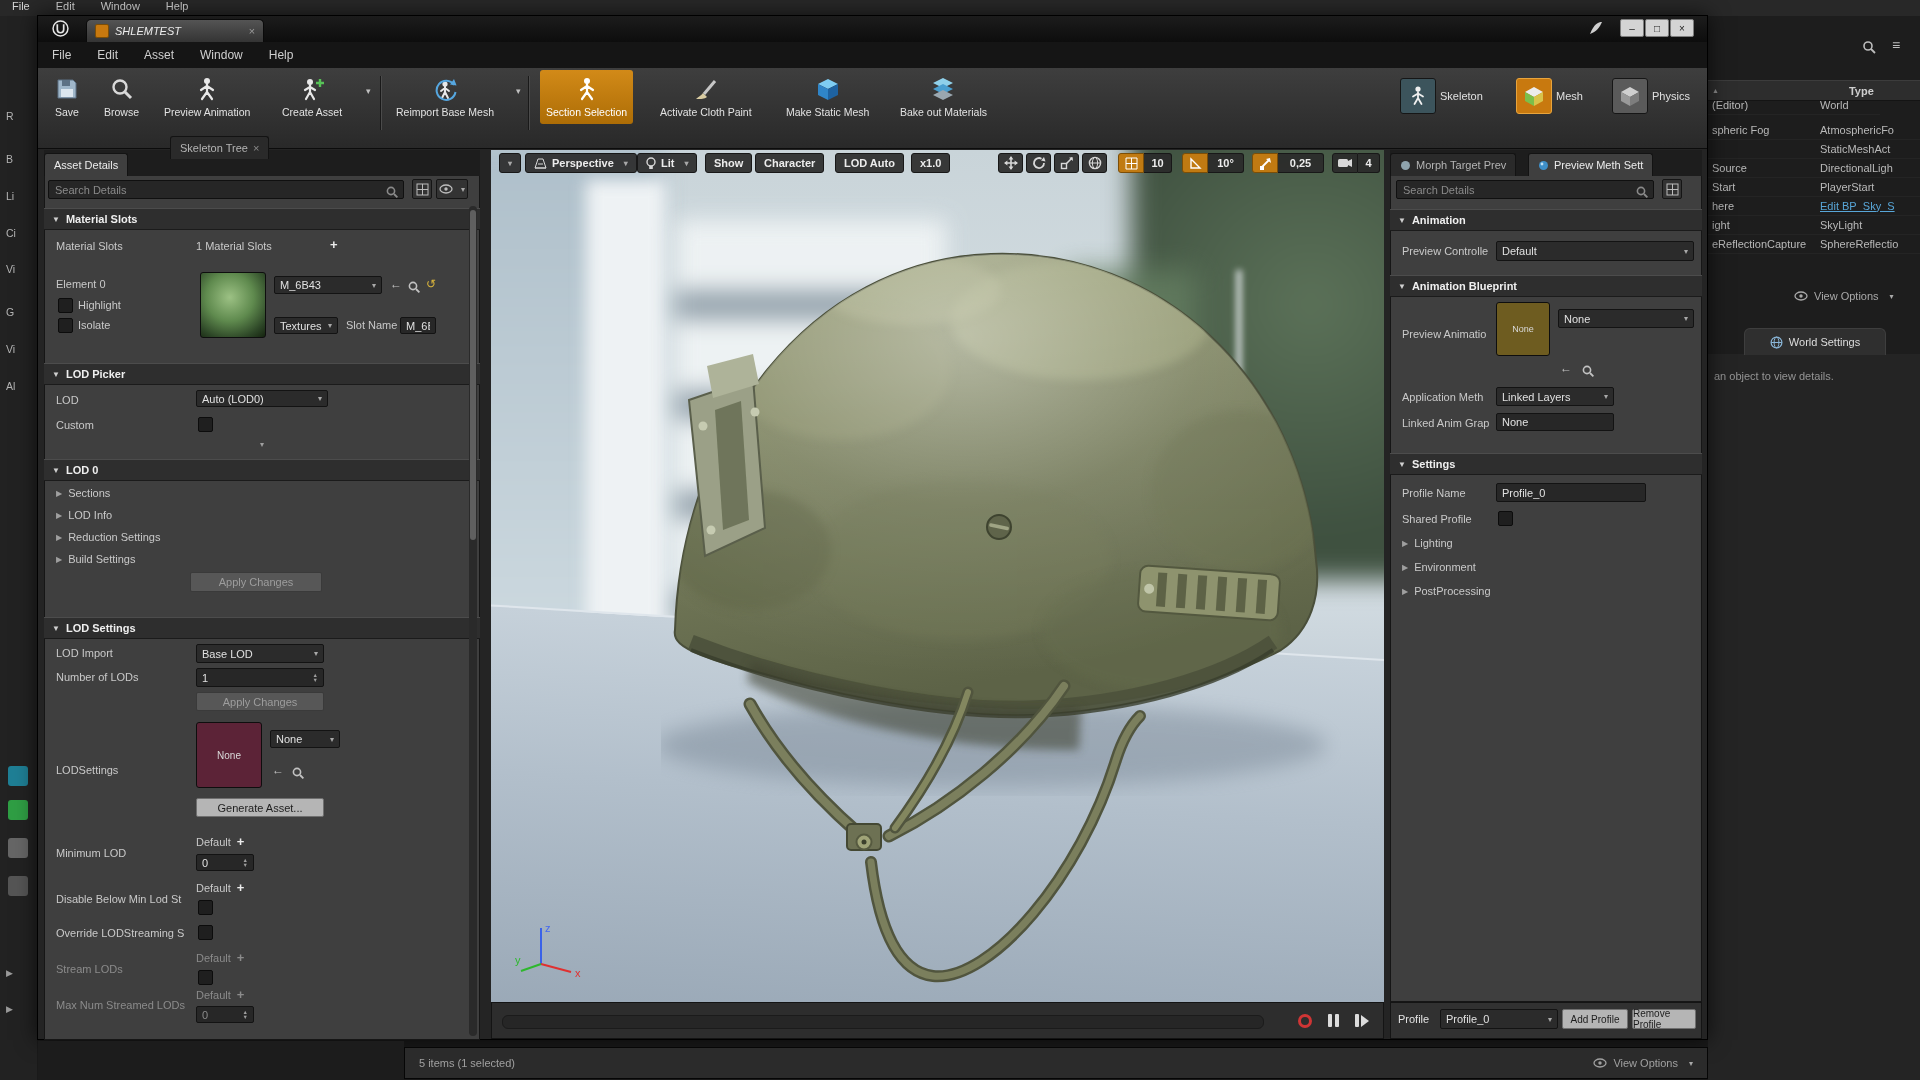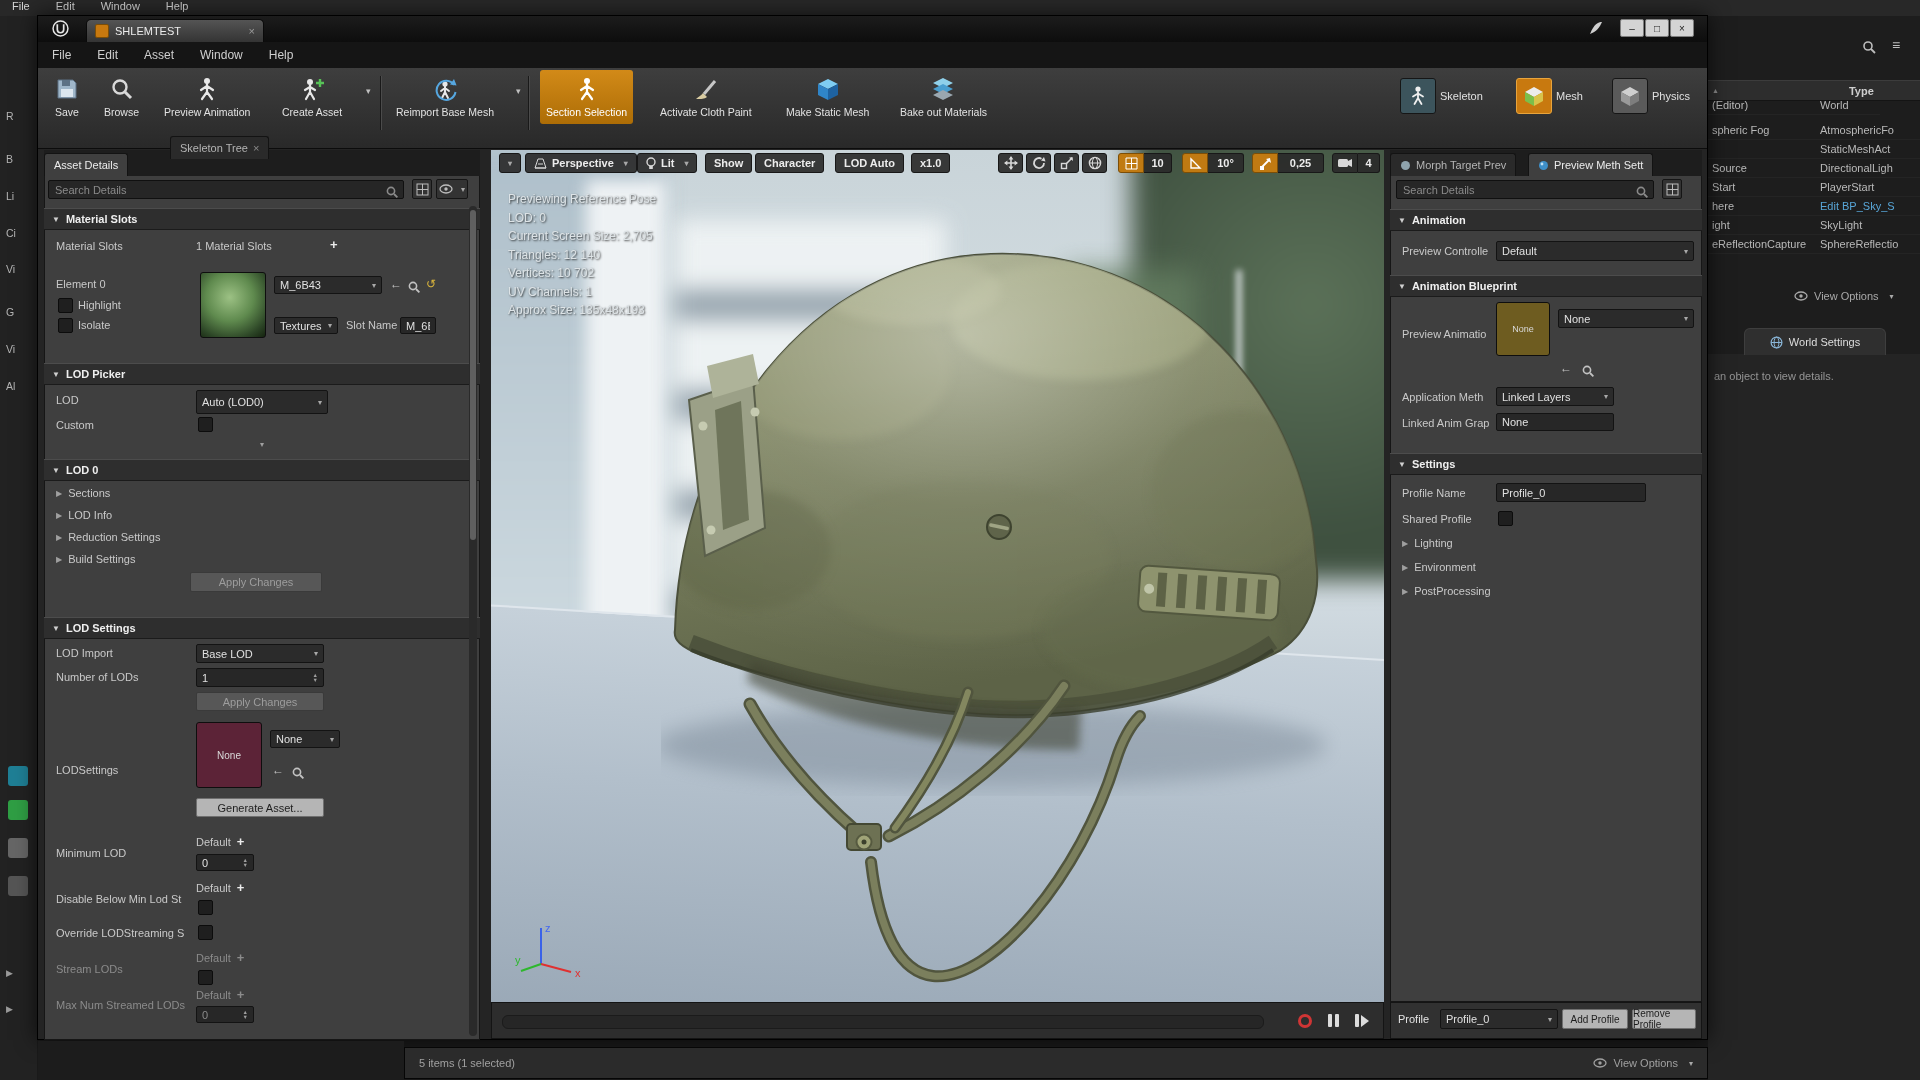--- a/index.html
+++ b/index.html
@@ -10,30 +10,30 @@
   
   .host-menubar{left:0;top:0;width:1920px;height:16px;background:#282828;color:#d6d6d6;font-size:11px;
     display:flex;gap:26px;padding-left:12px;box-sizing:border-box;}
   .host-left{left:0;top:16px;width:37px;height:1064px;background:#222;}
   .strip-label{position:absolute;left:6px;color:#b5b5b5;font-size:10.5px;}
   .strip-ico{position:absolute;left:8px;width:20px;height:20px;border-radius:3px;}
   .host-right{left:1708px;top:16px;width:212px;height:1064px;background:#1d1d1d;}
   .outl-header{background:#2d2d2d;border-top:1px solid #3c3c3c;border-bottom:1px solid #141414;
     color:#cfcfcf;font-size:11px;font-weight:bold;}
   .outl-row{font-size:11px;color:#b9b9b9;border-bottom:1px solid #242424;}
-  .link{color:#58a6d8;text-align:center;}
+  .link{color:#58a6d8;text-decoration:underline;text-align:center;}
   .ws-tab{background:#2f2f2f;border:1px solid #3e3e3e;border-bottom:none;border-radius:6px 6px 0 0;
     color:#ddd;font-size:11px;display:flex;align-items:center;justify-content:center;gap:6px;}
   
   .win{left:37px;top:15px;width:1671px;height:1025px;background:#242424;border:1px solid #000;
     box-shadow:0 0 20px rgba(0,0,0,.65);box-sizing:border-box;}
   .titlebar{left:38px;top:16px;width:1669px;height:26px;background:linear-gradient(#1c1c1c,#0d0d0d);}
   .doc-tab{left:86px;top:19px;width:178px;height:23px;background:linear-gradient(#545454,#343434);
     border:1px solid #0a0a0a;border-bottom:none;border-radius:5px 5px 0 0;color:#ececec;font-size:11px;
-    display:flex;align-items:center;gap:6px;padding:0 8px;box-sizing:border-box;}
+    display:flex;align-items:center;gap:6px;padding:0 8px;box-sizing:border-box;font-style:italic;}
   .winbtn{width:22px;height:16px;background:#d4d4d4;border:1px solid #7e7e7e;color:#222;font-size:10px;
     display:flex;align-items:center;justify-content:center;border-radius:2px;}
   .menubar{left:38px;top:42px;width:1669px;height:26px;background:#151515;color:#cfcfcf;font-size:12px;
     display:flex;gap:26px;align-items:center;padding-left:14px;box-sizing:border-box;}
   .toolbar{left:38px;top:68px;width:1669px;height:81px;background:linear-gradient(#3e3e3e,#292929);
     border-bottom:1px solid #0c0c0c;box-sizing:border-box;}
   .tb-item{position:absolute;top:72px;display:flex;flex-direction:column;align-items:center;gap:4px;
     color:#e2e2e2;font-size:10.5px;padding:4px 4px;border-radius:3px;text-align:center;}
   .tb-item.active{background:linear-gradient(#d28a18,#ad6d06);color:#fff;top:70px;padding:6px 6px;}
   .tb-sep{position:absolute;top:76px;width:1px;height:54px;background:#191919;border-right:1px solid #4b4b4b;}
@@ -388,21 +388,21 @@
     <span class="ddc">▾</span>
   </div>
   <span class="abs lbl" style="left:346px;top:319px">Slot Name</span>
   <input class="abs field" style="left: 400px; top: 317px; width: 36px; height: 17px;" value="M_6Б">
 
   <div class="abs cat" style="left:44px;top:363px;width:436px;height:22px">
     <span class="exp2">▼</span>
     <span>LOD Picker</span>
   </div>
   <span class="abs lbl" style="left:56px;top:394px">LOD</span>
-  <div class="abs dd" style="left:196px;top:390px;width:132px;height:24px">
+  <div class="abs dd" style="left:196px;top:390px;width:132px;height:17px">
     <span>Auto (LOD0)</span>
     <span class="ddc">▾</span>
   </div>
   <span class="abs lbl" style="left:56px;top:419px">Custom</span>
   <span class="chk" style="left:198px;top:417px"></span>
   <div class="abs" style="left:44px;top:440px;width:436px;height:13px;text-align:center;color:#9f9f9f;font-size:8px">▾</div>
 
   <div class="abs cat" style="left:44px;top:459px;width:436px;height:22px">
     <span class="exp2">▼</span>
     <span>LOD 0</span>
@@ -579,29 +579,20 @@
         <path d="M307,462 C292,510 262,560 234,598" stroke="#51553e" stroke-width="11"></path>
         <path d="M307,462 C292,510 262,560 234,598" stroke="#83875f" stroke-width="6"></path>
         <path d="M210,632 C218,700 238,742 272,746 C330,752 420,645 455,530 C463,505 471,494 479,486" stroke="#51553e" stroke-width="12"></path>
         <path d="M210,632 C218,700 238,742 272,746 C330,752 420,645 455,530 C463,505 471,494 479,486" stroke="#7b7f5d" stroke-width="7"></path>
       </g>
       <rect x="186" y="594" width="34" height="26" rx="4" fill="#6d7153" stroke="#444833" stroke-width="2"></rect>
       <circle cx="203" cy="612" r="7.5" fill="#a0a478" stroke="#565a40" stroke-width="2"></circle>
       <circle cx="203" cy="612" r="2.5" fill="#3c402c"></circle>
     </svg>
 
-    <div class="stats">
-      <div>Previewing Reference Pose</div>
-      <div>LOD: 0</div>
-      <div>Current Screen Size: 2,705</div>
-      <div>Triangles: 12 140</div>
-      <div>Vertices: 10 702</div>
-      <div>UV Channels: 1</div>
-      <div>Approx Size: 135x48x193</div>
-    </div>
 
     <div class="vp-btn" style="left:8px;top:3px;width:22px;justify-content:center">
       <span class="ddc" style="margin:0">▾</span>
     </div>
     <div class="vp-btn" style="left:34px;top:3px">
       <svg width="13" height="11">
           <path d="M1 10 L4 1 H9 L12 10 Z M1 10 H12 M4 6 h5" stroke="#d8d8d8" fill="none"></path>
         </svg>
       <span>Perspective</span>
       <span class="ddc">▾</span>

